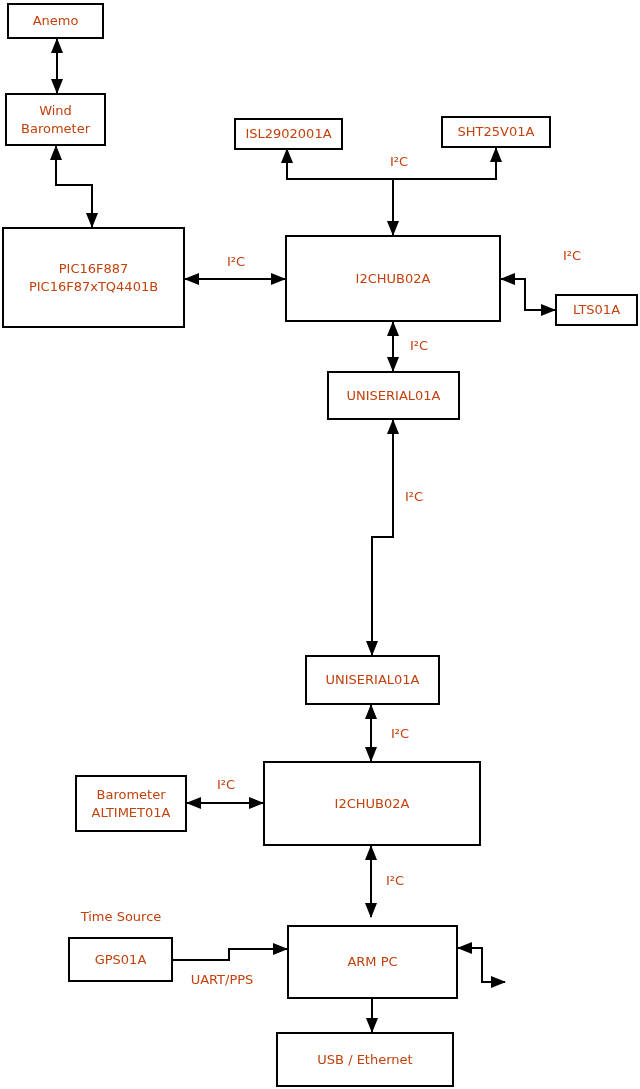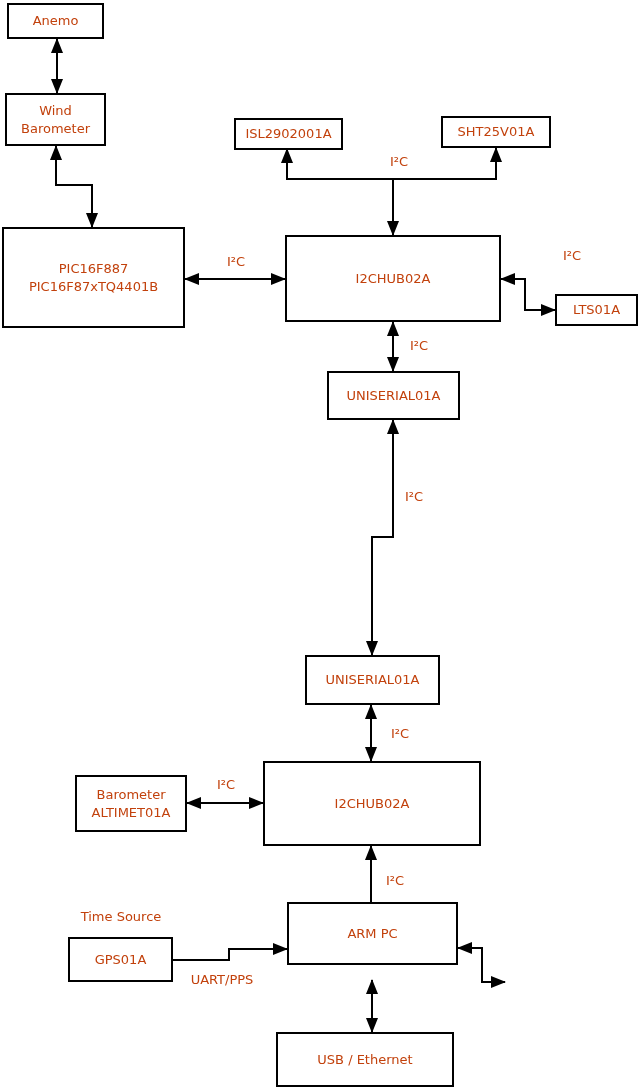--- a/index.html
+++ b/index.html
@@ -121,21 +121,21 @@
 
   <div class="node" style="left:75px;top:775px;width:112px;height:57px">
     <span>Barometer</span>
     <span>ALTIMET01A</span>
   </div>
 
   <div class="node" style="left:68px;top:937px;width:105px;height:45px">
     <span>GPS01A</span>
   </div>
 
-  <div class="node" style="left:287px;top:902px;width:171px;height:63px">
+  <div class="node" style="left:287px;top:925px;width:171px;height:74px">
     <span>ARM PC</span>
   </div>
 
 
   <div class="node" style="left:276px;top:1032px;width:178px;height:55px">
     <span>USB / Ethernet</span>
   </div>
 
   <div class="edge-label" style="left:399px;top:161px">I²C</div>
   <div class="edge-label" style="left:236px;top:261px">I²C</div>

